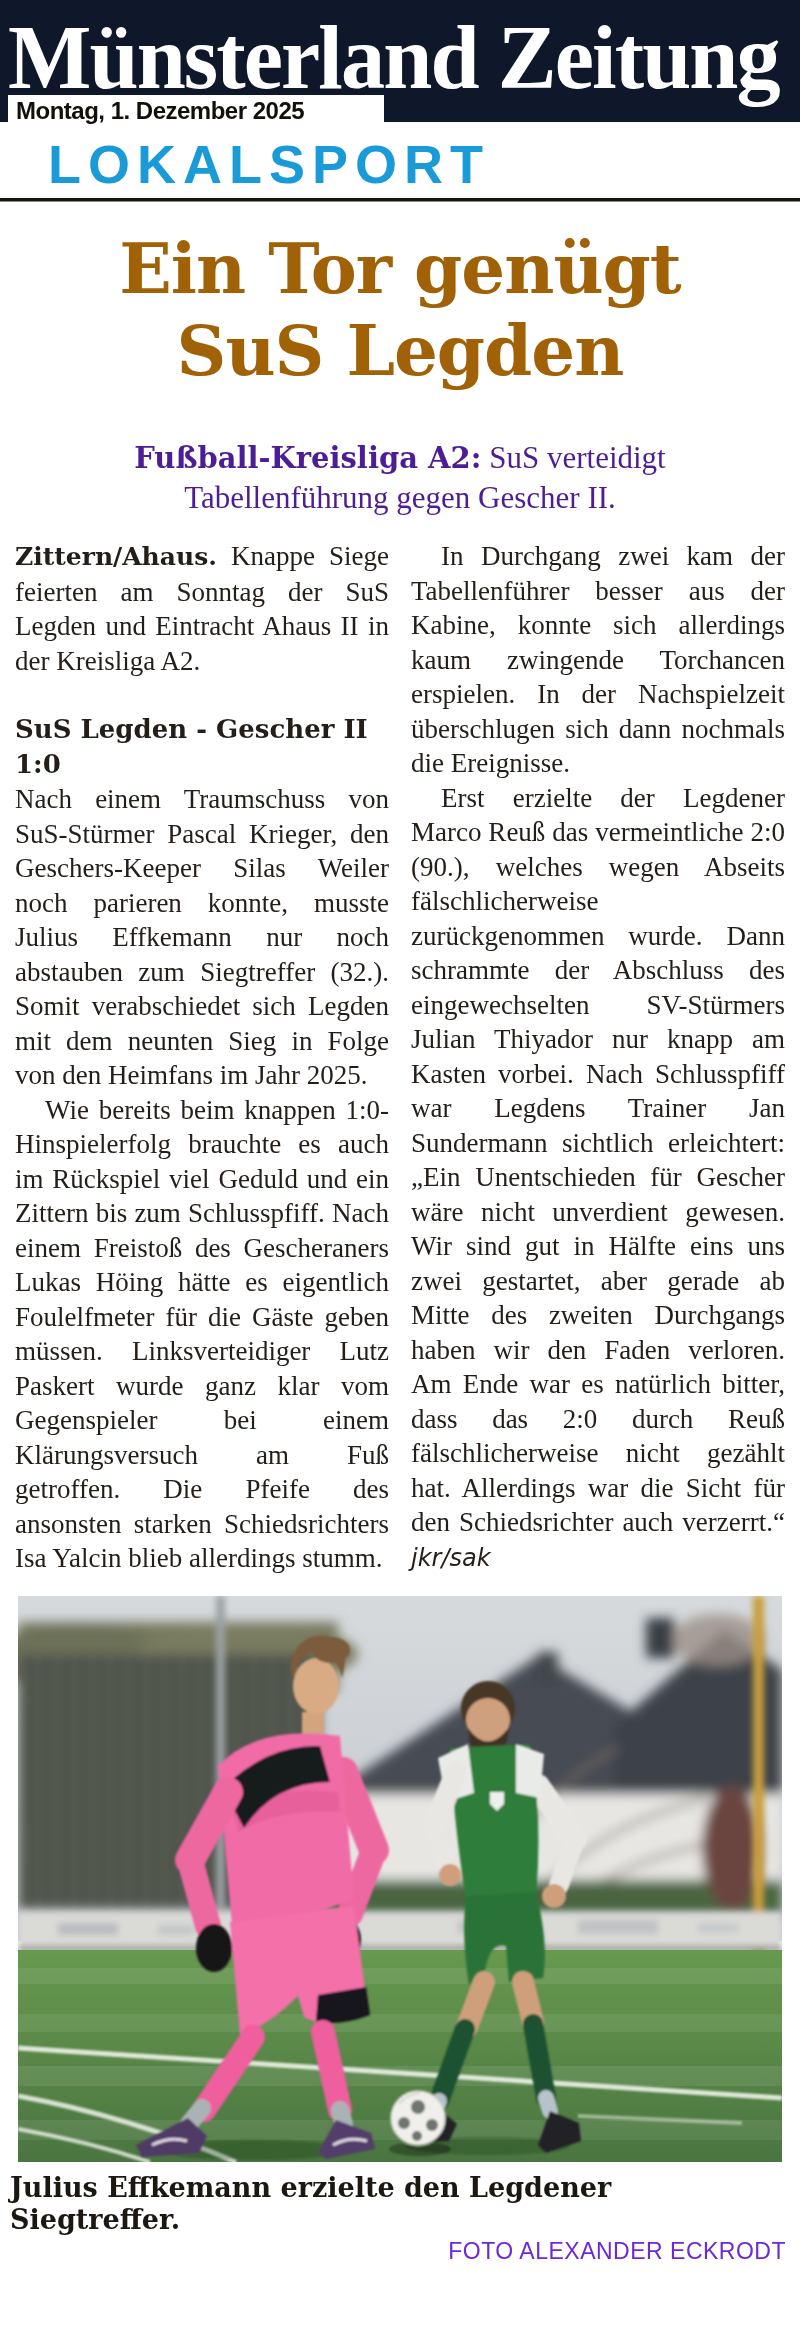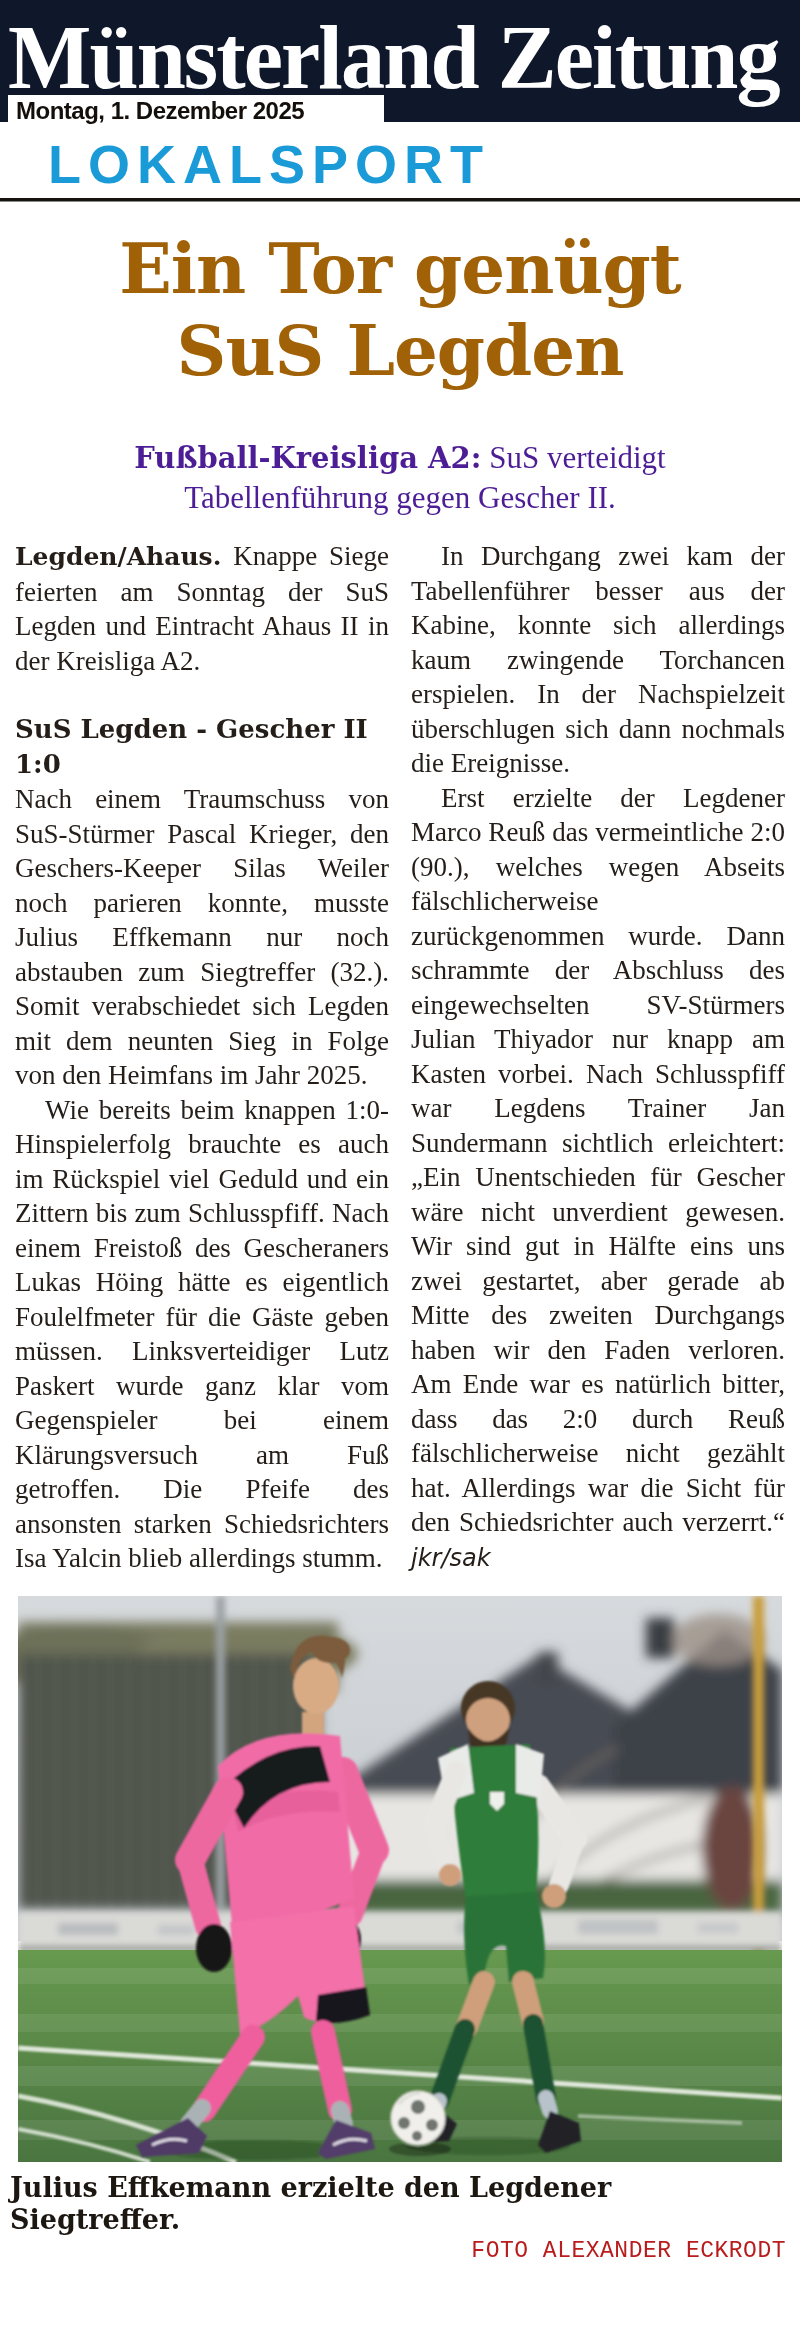--- a/index.html
+++ b/index.html
@@ -67,21 +67,21 @@
   .byline{font-style:italic;font-family:"DejaVu Sans","Liberation Sans",sans-serif;font-size:24px;}
   
   .photo-fig{margin:20px 18px 0;width:764px;height:566px;}
   .photo-fig svg{display:block;width:764px;height:566px;}
   .caption{
     margin:10px 10px 0;font-family:"DejaVu Serif","Liberation Serif",serif;
     font-weight:bold;font-size:27px;line-height:32px;color:#1d1712;text-align:left;
   }
   .credit{
     margin:2px 14px 0;text-align:right;font-size:23px;letter-spacing:.5px;
-    color:#b91c1c;font-family:Liberation Mono, monospace;
+    color:#6d28d9;font-family:Liberation Sans, sans-serif;
   }
 </style>
 </head>
 <body>
 
 <div class="page">
 
   <header class="masthead">
     <div class="masthead-title">Münsterland Zeitung</div>
     <div class="date-box">
@@ -99,21 +99,21 @@
       <div>Ein Tor genügt</div>
       <div>SuS Legden</div>
     </h1>
 
     <div class="subheadline">
       <b>Fußball-Kreisliga A2:</b><span> SuS verteidigt Tabellenführung gegen Gescher II.</span>
     </div>
 
     <div class="article-body">
       <div class="col">
-        <p><span class="lead-location">Legden/Ahaus.</span><span> Knappe Siege feierten am Sonntag der SuS Legden und Eintracht Ahaus II in der Kreisliga A2.</span></p>
+        <p><span class="lead-location">Zittern/Ahaus.</span><span> Knappe Siege feierten am Sonntag der SuS Legden und Eintracht Ahaus II in der Kreisliga A2.</span></p>
         <p class="match-heading">SuS Legden - Gescher II 1:0</p>
         <p>Nach einem Traumschuss von SuS-Stürmer Pascal Krieger, den Geschers-Keeper Silas Weiler noch parieren konnte, musste Julius Effkemann nur noch abstauben zum Siegtreffer (32.). Somit verabschiedet sich Legden mit dem neunten Sieg in Folge von den Heimfans im Jahr 2025.</p>
         <p class="p-indent">Wie bereits beim knappen 1:0-Hinspielerfolg brauchte es auch im Rückspiel viel Geduld und ein Zittern bis zum Schlusspfiff. Nach einem Freistoß des Gescheraners Lukas Höing hätte es eigentlich Foulelfmeter für die Gäste geben müssen. Linksverteidiger Lutz Paskert wurde ganz klar vom Gegenspieler bei einem Klärungsversuch am Fuß getroffen. Die Pfeife des ansonsten starken Schiedsrichters Isa Yalcin blieb allerdings stumm.</p>
       </div>
       <div class="col">
         <p class="p-indent">In Durchgang zwei kam der Tabellenführer besser aus der Kabine, konnte sich allerdings kaum zwingende Torchancen erspielen. In der Nachspielzeit überschlugen sich dann nochmals die Ereignisse.</p>
         <p class="p-indent"><span>Erst erzielte der Legdener Marco Reuß das vermeintliche 2:0 (90.), welches wegen Abseits fälschlicherweise zurückgenommen wurde. Dann schrammte der Abschluss des eingewechselten SV-Stürmers Julian Thiyador nur knapp am Kasten vorbei. Nach Schlusspfiff war Legdens Trainer Jan Sundermann sichtlich erleichtert: „Ein Unentschieden für Gescher wäre nicht unverdient gewesen. Wir sind gut in Hälfte eins uns zwei gestartet, aber gerade ab Mitte des zweiten Durchgangs haben wir den Faden verloren. Am Ende war es natürlich bitter, dass das 2:0 durch Reuß fälschlicherweise nicht gezählt hat. Allerdings war die Sicht für den Schiedsrichter auch verzerrt.“ </span><span class="byline">jkr/sak</span></p>
       </div>
     </div>
 

